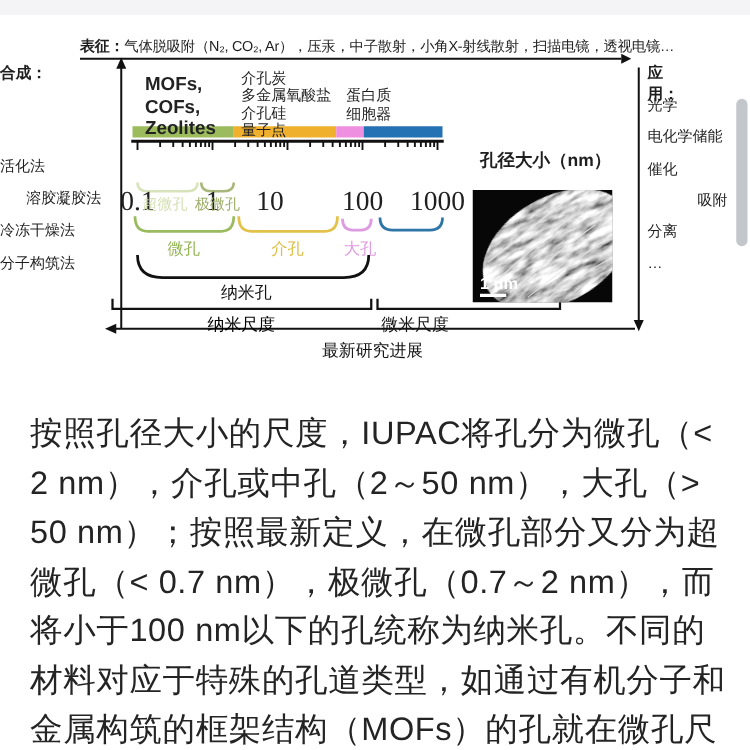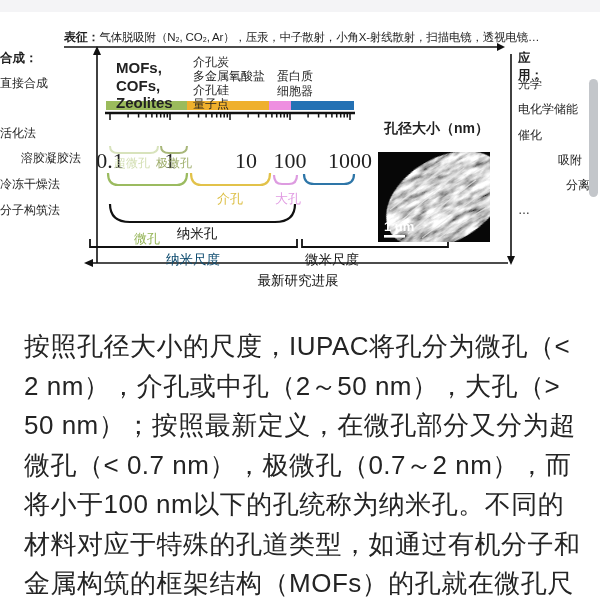--- a/index.html
+++ b/index.html
@@ -71,64 +71,63 @@
         <path d="M90,227 V235 H297 V227" stroke="#111" stroke-width="1.8"></path>
         <path d="M302,227 V235 H448 V227" stroke="#111" stroke-width="1.8"></path>
       </g>
     </svg>
 
     <div class="abs char-row">
       <b>表征：</b><span>气体脱吸附（N₂, CO₂, Ar），压汞，中子散射，小角X-射线散射，扫描电镜，透视电镜…</span>
     </div>
 
     <div class="abs syn side-label" style="top:38px;">合成：</div>
-    <div class="abs syn syn-item" style="top:63px;">直接合成</div>
     <div class="abs syn syn-item" style="top:113px;">活化法</div>
     <div class="abs syn syn-item" style="top:138px;padding-left:21px;">溶胶凝胶法</div>
     <div class="abs syn syn-item" style="top:164px;">冷冻干燥法</div>
     <div class="abs syn syn-item" style="top:190px;">分子构筑法</div>
 
     <div class="abs app side-label" style="top:38px;">应用：</div>
     <div class="abs app app-item" style="top:64px;">光学</div>
     <div class="abs app app-item" style="top:89px;">电化学储能</div>
     <div class="abs app app-item" style="top:115px;">催化</div>
     <div class="abs app app-item" style="top:140px;margin-left:40px;">吸附</div>
-    <div class="abs app app-item" style="top:165px;margin-left:48px;">分离</div>
+    <div class="abs app app-item" style="top:165px;">分离</div>
     <div class="abs app app-item" style="top:191px;">…</div>
 
     <div class="abs mofs">
       <div>MOFs,</div>
       <div>COFs,</div>
       <div>Zeolites</div>
     </div>
     <div class="abs meso-m">
       <div>介孔炭</div>
       <div>多金属氧酸盐</div>
       <div>介孔硅</div>
       <div>量子点</div>
     </div>
     <div class="abs macro-m">
       <div>蛋白质</div>
       <div>细胞器</div>
     </div>
 
     <div class="abs tick-label" style="left:110px;">0.1</div>
     <div class="abs tick-label" style="left:170px;">1</div>
-    <div class="abs tick-label" style="left:246px;">10</div>
+    <div class="abs tick-label" style="left:216px;">10</div>
     <div class="abs tick-label" style="left:290px;">100</div>
     <div class="abs tick-label" style="left:350px;">1000</div>
     <div class="abs axis-title">孔径大小（nm）</div>
 
     <div class="abs blabel" style="left:132px;top:143px;font-size:12px;color:#d3dfb2;font-family:Liberation Mono, monospace;">超微孔</div>
     <div class="abs blabel" style="left:174px;top:143px;font-size:12px;color:#9fae6c;">极微孔</div>
-    <div class="abs blabel" style="left:147px;top:178px;font-size:13px;color:#94b456;margin-top:40px;">微孔</div>
+    <div class="abs blabel" style="left:147px;top:178px;font-size:13px;color:#94b456;">微孔</div>
     <div class="abs blabel" style="left:230px;top:178px;font-size:13px;color:#dcbe42;">介孔</div>
     <div class="abs blabel" style="left:288px;top:178px;font-size:13px;color:#e09ae2;">大孔</div>
     <div class="abs blabel" style="left:197px;top:213px;font-size:13.5px;color:#141414;">纳米孔</div>
-    <div class="abs blabel" style="left:193px;top:239px;font-size:13.5px;color:#0c4a6e;">纳米尺度</div>
+    <div class="abs blabel" style="left:193px;top:239px;font-size:13.5px;color:#000000;">纳米尺度</div>
     <div class="abs blabel" style="left:332px;top:239px;font-size:13.5px;color:#141414;">微米尺度</div>
     <div class="abs blabel" style="left:298px;top:260px;font-size:13.5px;color:#141414;">最新研究进展</div>
 
     <svg class="abs" style="left:378px;top:140px;" width="112" height="90" viewBox="0 0 112 90">
       <defs>
         <filter id="semF" x="-15%" y="-15%" width="130%" height="130%">
           <feTurbulence type="fractalNoise" baseFrequency="0.05 0.17" numOctaves="4" seed="13" result="t"></feTurbulence>
           <feColorMatrix in="t" type="matrix" values="2 0 0 0 -0.35  2 0 0 0 -0.35  2 0 0 0 -0.35  0 0 0 0 1" result="g"></feColorMatrix>
           <feComposite in="g" in2="SourceAlpha" operator="in"></feComposite>
         </filter>

